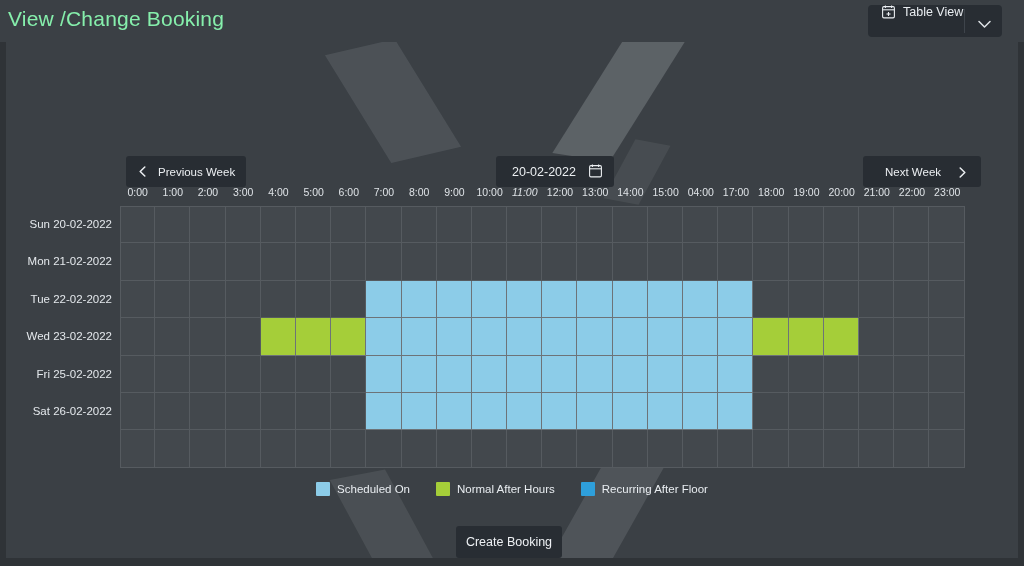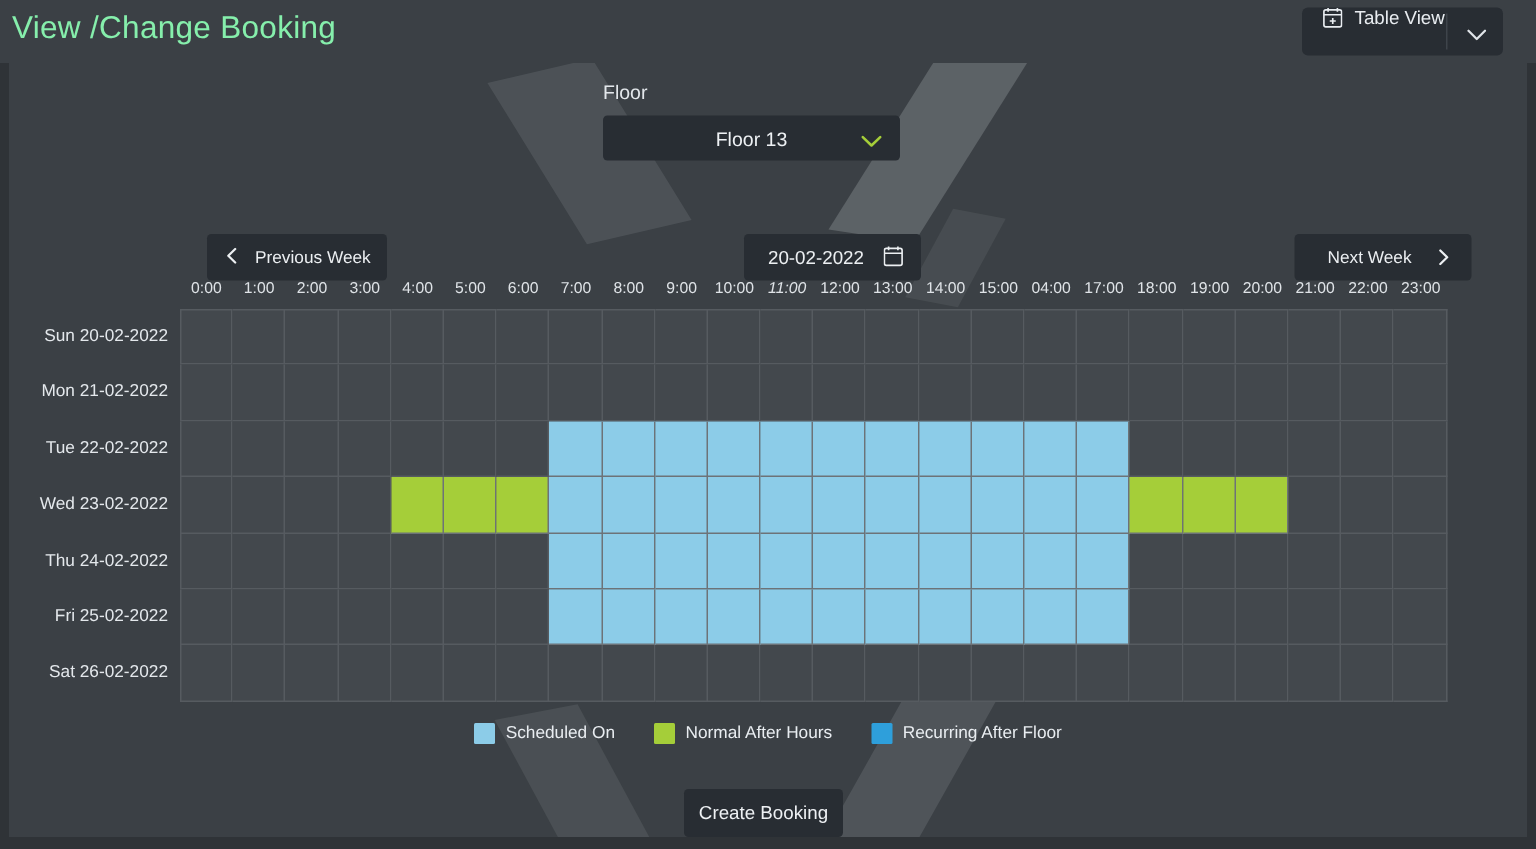--- a/index.html
+++ b/index.html
@@ -154,21 +154,21 @@
   .nav-btn {
     position: absolute;
     height: 31px;
     background: #282d33;
     border-radius: 3px;
     display: flex;
     align-items: center;
     cursor: pointer;
     z-index: 10;
   }
-  #prev-week-btn { left: 132px; top: 114px; width: 120px; }
+  #prev-week-btn { left: 120px; top: 114px; width: 120px; }
   #next-week-btn { left: 857px; top: 114px; width: 118px; }
   .nav-btn .nav-label {
     font-size: 11.5px;
     color: #eceff2;
     white-space: nowrap;
   }
   #prev-week-btn .nav-arrow { margin-left: 13px; }
   #prev-week-btn .nav-label { margin-left: 12px; }
   #next-week-btn .nav-label { margin-left: 22px; }
   #next-week-btn .nav-arrow { position: absolute; right: 15px; top: 8px; }
@@ -332,31 +332,20 @@
 </div>
 
 <div id="panel">
 
   <div class="deco" id="deco1"></div>
   <div class="deco" id="deco2"></div>
   <div class="deco" id="deco3"></div>
   <div class="deco" id="deco4"></div>
   <div class="deco" id="deco5"></div>
 
-  <div id="floor-wrap">
-    <span id="floor-label">Floor</span>
-    <div id="floor-select">
-      <span class="fs-value">Floor 13</span>
-      <span class="fs-chev">
-        <svg width="14" height="9" viewBox="0 0 14 9" fill="none" xmlns="http://www.w3.org/2000/svg">
-          <path d="M1.2 1.4 L7 7 L12.8 1.4" stroke="#a5ce39" stroke-width="1.7" stroke-linecap="round" stroke-linejoin="round"></path>
-        </svg>
-      </span>
-    </div>
-  </div>
 
   <div class="nav-btn" id="prev-week-btn">
     <span class="nav-arrow">
       <svg width="7" height="11" viewBox="0 0 7 11" fill="none" xmlns="http://www.w3.org/2000/svg">
         <path d="M5.8 1 L1.2 5.5 L5.8 10" stroke="#eceff2" stroke-width="1.5" stroke-linecap="round" stroke-linejoin="round"></path>
       </svg>
     </span>
     <span class="nav-label">Previous Week</span>
   </div>
 
@@ -406,21 +395,20 @@
         <span class="hour" style="left: 704px;">20:00</span>
         <span class="hour" style="left: 739.2px;">21:00</span>
         <span class="hour" style="left: 774.4px;">22:00</span>
         <span class="hour" style="left: 809.6px;">23:00</span>
       </div>
     <div id="day-col">
         <div class="day-label">Sun 20-02-2022</div>
         <div class="day-label">Mon 21-02-2022</div>
         <div class="day-label">Tue 22-02-2022</div>
         <div class="day-label">Wed 23-02-2022</div>
-        <div class="day-label">Thu 24-02-2022</div>
         <div class="day-label">Fri 25-02-2022</div>
         <div class="day-label">Sat 26-02-2022</div>
       </div>
     <div id="cells">
         <div class="grid-row">
           <div class="grid-cell"></div>
           <div class="grid-cell"></div>
           <div class="grid-cell"></div>
           <div class="grid-cell"></div>
           <div class="grid-cell"></div>

